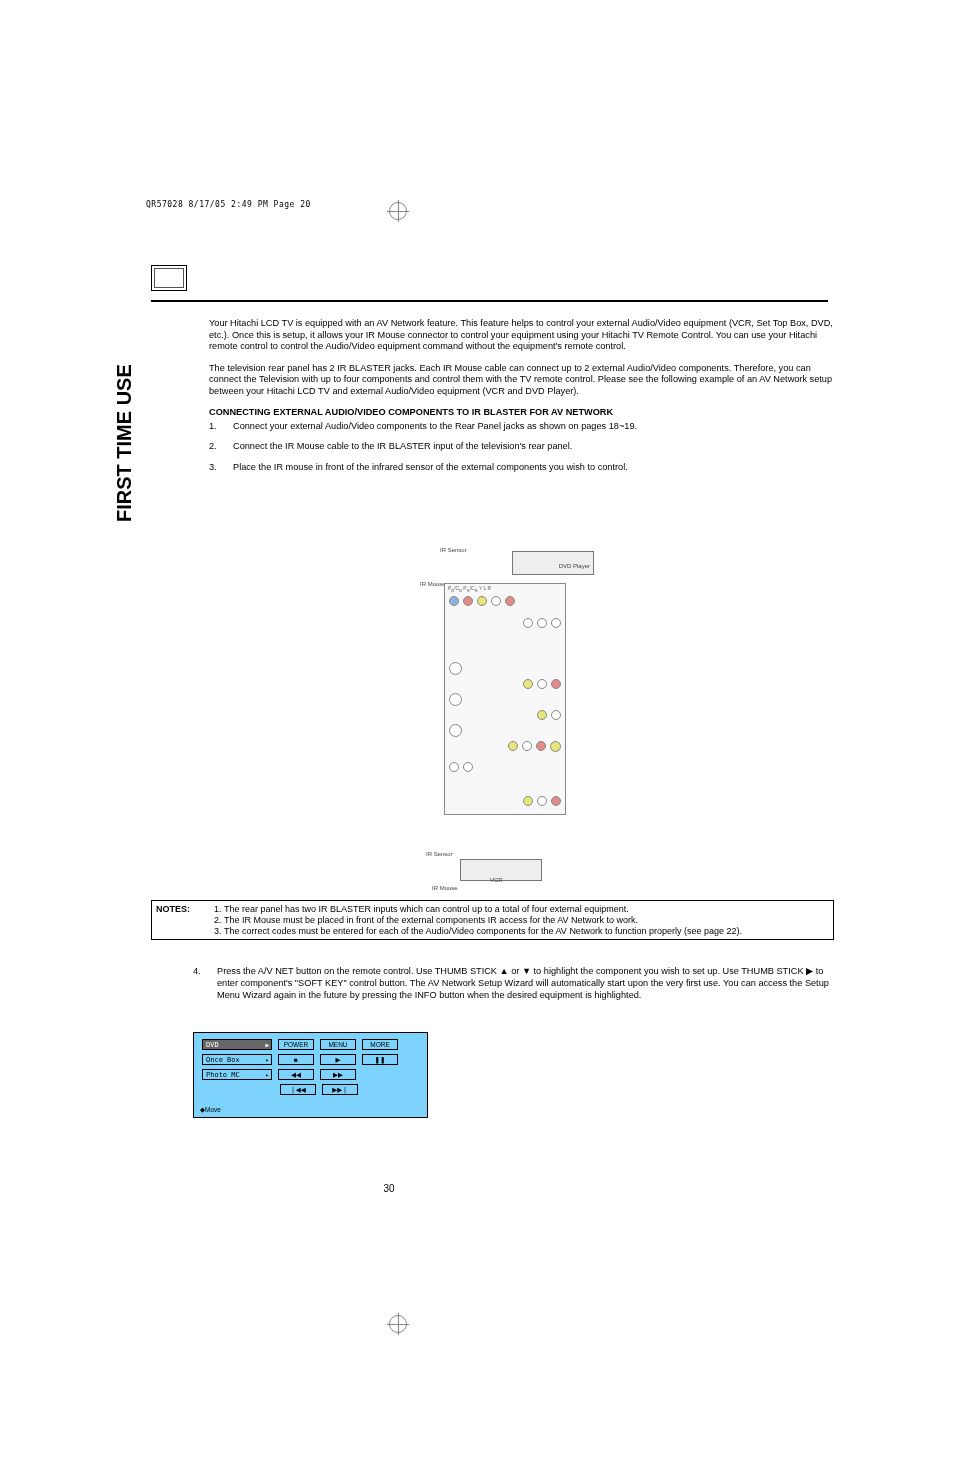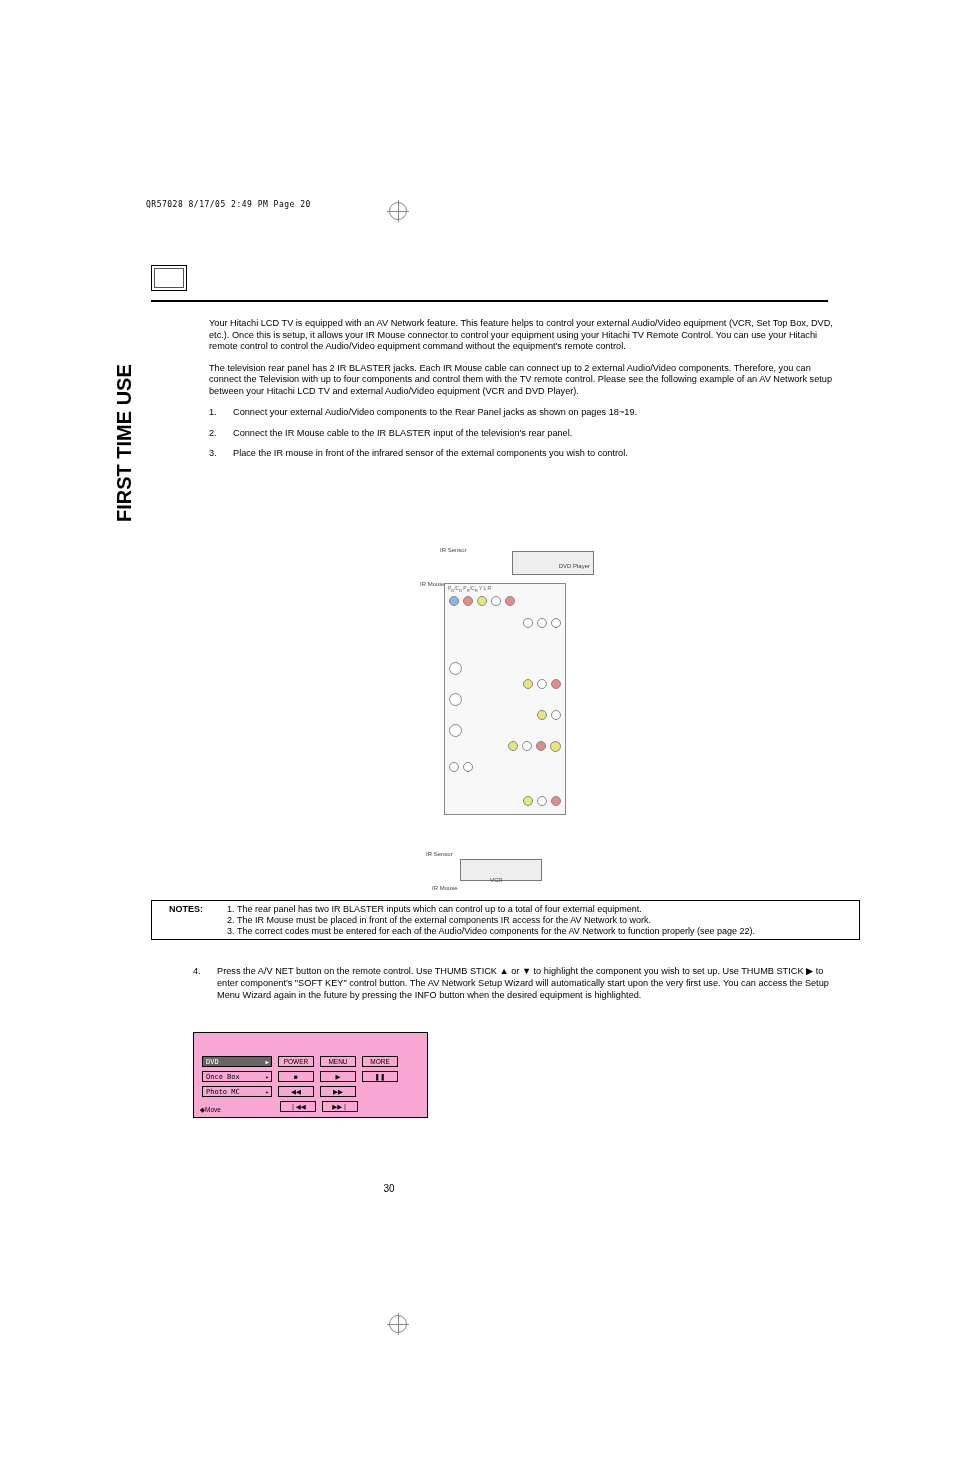--- a/index.html
+++ b/index.html
@@ -133,21 +133,21 @@
     background:#eee;
   }
   .vcr-label { position:absolute; bottom:2px; left:100px; font-size:6px; color:#444;}
   .ir-label { position:absolute; font-size:6px; color:#444;}
   .notes-box {
     position: absolute;
     top: 900px;
     left: 151px;
     width: 673px;
     border: 1px solid #000;
-    padding: 3px 17px;
+    padding: 3px 4px;
     font-size: 9px;
     display: flex;
   }
   .notes-box .nt { font-weight: bold; width: 54px; flex-shrink:0; }
   .notes-box ol { margin: 0; padding-left: 14px; }
   .notes-box li { margin: 0; line-height: 1.2; }
   .step4 {
     position: absolute;
     top: 966px;
     left: 193px;
@@ -157,23 +157,23 @@
     display:flex;
   }
   .step4 .n { width: 24px; flex-shrink:0; }
   .ui-box {
     position: absolute;
     top: 1032px;
     left: 193px;
     width: 235px;
     height: 86px;
     border: 1px solid #000;
-    background: #f9a8d4;
+    background: #7dd3fc;
     font-size: 7.5px;
-    padding: 23px 8px;
+    padding: 6px 8px;
     box-sizing: border-box;
   }
   .ui-row { display:flex; gap:6px; margin-bottom:4px; align-items:center; }
   .ui-left {
     width: 70px; height: 11px;
     border: 1px solid #000;
     display:flex; align-items:center; justify-content:flex-start;
     padding: 0 3px;
     font-family: monospace;
     font-size: 7px;
@@ -223,20 +223,21 @@
     <div class="logo-inner"></div>
   </div>
 
   <div class="title-rule"></div>
 
   <div class="side-label" style="top:522px;">FIRST TIME USE</div>
 
   <div class="body-col">
     <p>Your Hitachi LCD TV is equipped with an AV Network feature.  This feature helps to control your external Audio/Video equipment (VCR, Set Top Box, DVD, etc.).  Once this is setup, it allows your IR Mouse connector to control your equipment using your Hitachi TV Remote Control.  You can use your Hitachi remote control to control the Audio/Video equipment command without the equipment's remote control.</p>
     <p>The television rear panel has 2 IR BLASTER jacks.  Each IR Mouse cable can connect up to 2 external Audio/Video components.  Therefore, you can connect the Television with up to four components and control them with the TV remote control.  Please see the following example of an AV Network setup between your Hitachi LCD TV and external Audio/Video equipment (VCR and DVD Player).</p>
+    <div class="sub-h">CONNECTING EXTERNAL AUDIO/VIDEO COMPONENTS TO IR BLASTER FOR AV NETWORK</div>
     <ol class="num-list">
       <li>
           <span class="n">1.</span>
           <span>Connect your external Audio/Video components to the Rear Panel jacks as shown on pages 18~19.</span>
         </li>
       <li>
           <span class="n">2.</span>
           <span>Connect the IR Mouse cable to the IR BLASTER input of the television's rear panel.</span>
         </li>
       <li>

